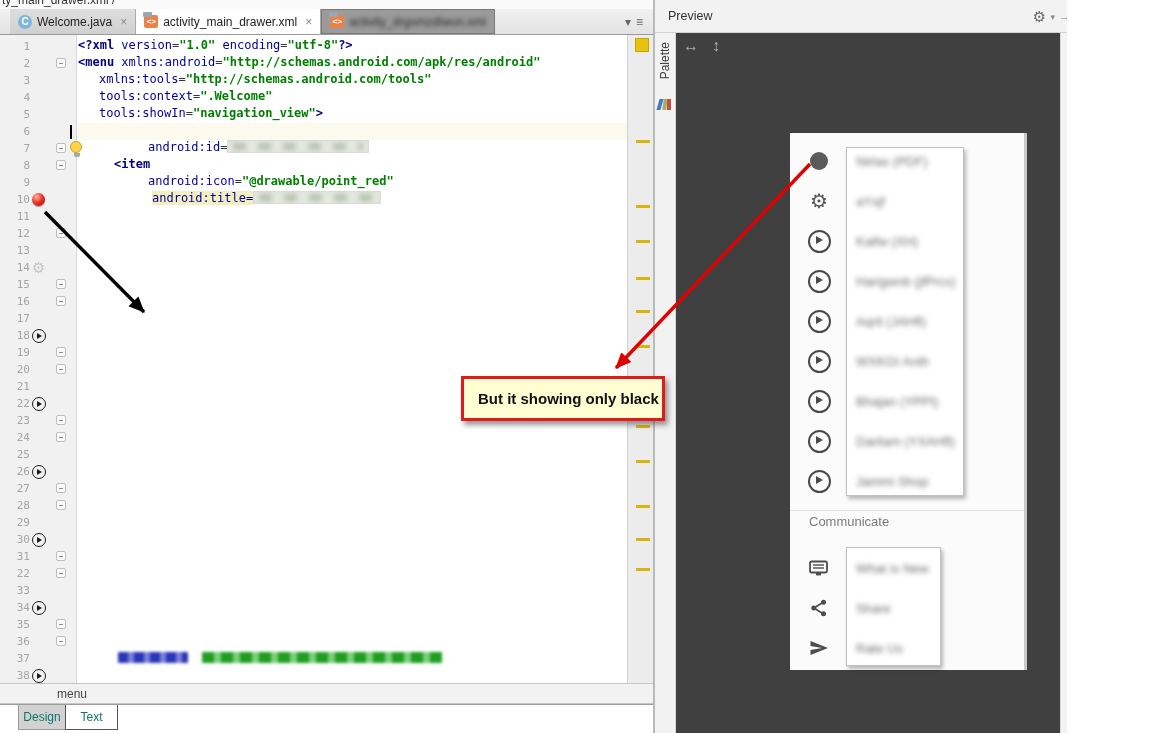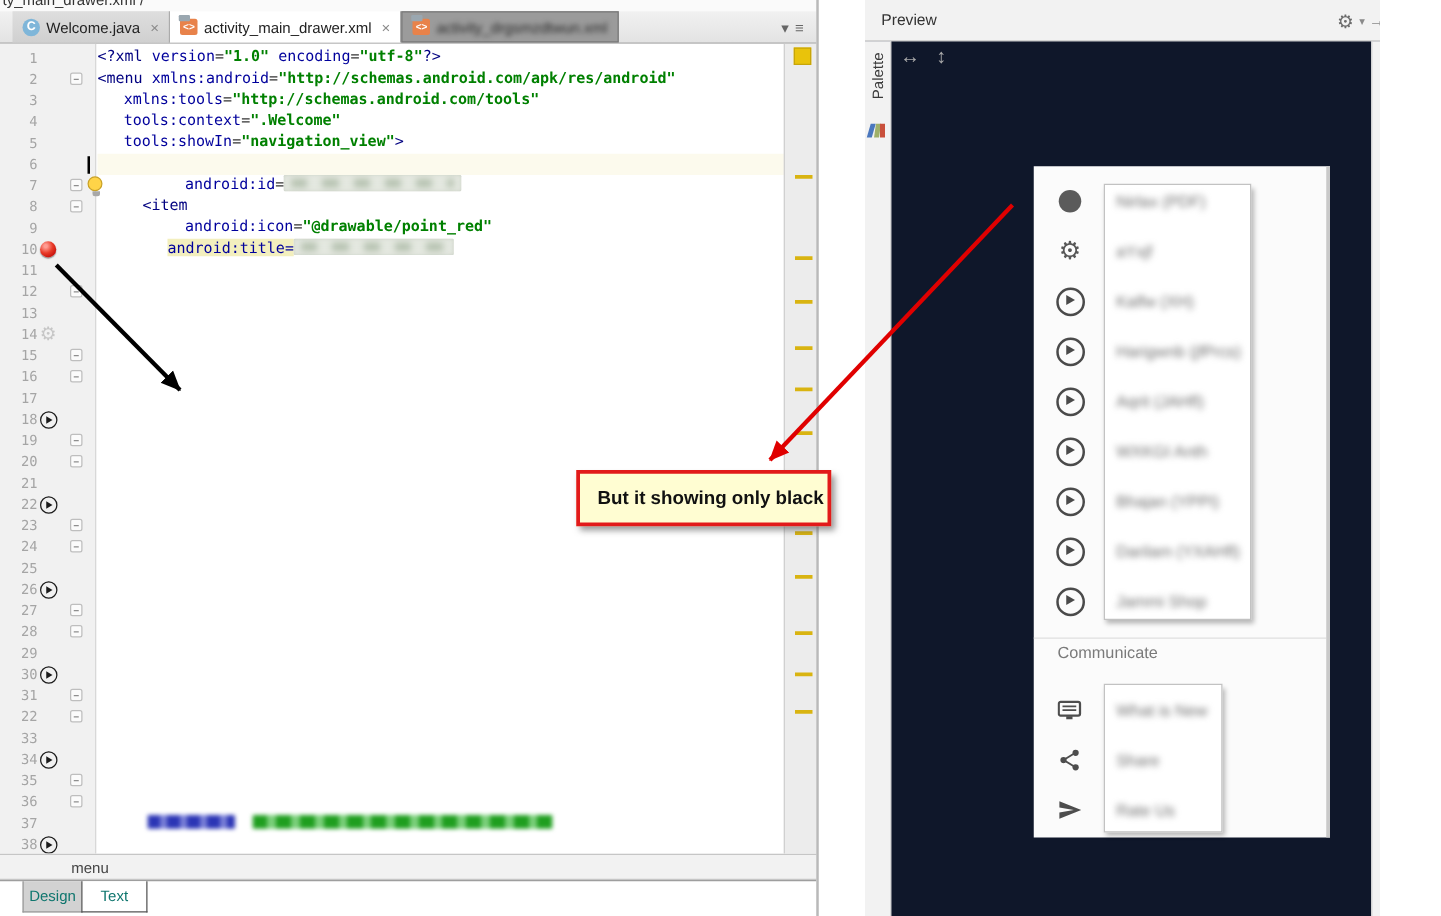--- a/index.html
+++ b/index.html
@@ -26,21 +26,21 @@
   
   .editor{position:absolute;left:0;top:35px;width:653px;height:648px;background:#fff;overflow:hidden}
   .gutter{position:absolute;left:0;top:0;width:77px;height:100%;background:#F1F1F1;border-right:1px solid #D8D8D8;box-sizing:border-box;padding-top:3px}
   .g-row{position:relative;height:17px}
   .lnum{position:absolute;left:0;width:30px;text-align:right;font:11px "DejaVu Sans Mono",monospace;color:#A5A5A5;line-height:17px}
   .g-ic{position:absolute;left:31px;top:1px;width:15px;height:15px;display:flex;align-items:center;justify-content:center}
   .fold{position:absolute;left:56px;top:3px;width:10px;height:10px;border:1px solid #BEBEBE;background:#FBFBFB;border-radius:2px;box-sizing:border-box}
   .fold::after{content:"";position:absolute;left:2px;top:3.5px;width:4px;height:1px;background:#8f8f8f}
   .code{position:absolute;left:78px;top:0;width:551px;height:100%;padding-top:3px}
   .c-row{position:relative;height:17px;line-height:17px;font:12px "DejaVu Sans Mono",monospace;white-space:pre;color:#000}
-  .tk.tag{color:#000080;font-weight:normal}
+  .tk.tag{color:#000080;font-weight:bold}
   .tk.attr{color:#00009C}
   .tk.eq{color:#333}
   .tk.val{color:#008000;font-weight:bold}
   .tk.hl{background:#F3EFBE}
   .blur-box{display:inline-block;height:13px;vertical-align:-2px;border-radius:1px;position:relative;overflow:hidden}
   .blur-val{background:#E4E8E0;box-shadow:inset 0 0 3px #C9CFC4}
   .blur-val::after{content:"";position:absolute;left:6px;right:6px;top:3px;bottom:3px;background:repeating-linear-gradient(90deg,#B6C2B0 0 13px,#E4E8E0 13px 25px);filter:blur(2.4px)}
   .blur-code-blue{height:11px;background:repeating-linear-gradient(90deg,#2B35B5 0 10px,#7A80D8 10px 16px);filter:blur(1.7px)}
   .blur-code-green{height:11px;background:repeating-linear-gradient(90deg,#1F9E1F 0 12px,#7ACF7A 12px 19px);filter:blur(1.7px)}
   .caret-line{background:#FCFAED}
@@ -59,21 +59,21 @@
   
   .crumb-bar{position:absolute;left:0;top:683px;width:653px;height:21px;background:#F2F2F2;border-top:1px solid #C6C6C6;border-bottom:1px solid #C6C6C6;box-sizing:border-box;display:flex;align-items:center;padding-left:57px;font-size:12px;color:#444}
   .bottom-bar{position:absolute;left:0;top:704px;width:653px;height:29px;background:#FFF;border-top:1px solid #9E9E9E;box-sizing:border-box}
   .btab{position:absolute;top:0;height:25px;display:flex;align-items:center;justify-content:center;font-size:12px;border:1px solid #9A9A9A;border-top:none;box-sizing:border-box;color:#0f766e}
   .btab.design{left:18px;width:48px;background:#D2D2D2}
   .btab.textt{left:65px;width:53px;background:#FFF;border-color:#555}
 
   .v-divider{position:absolute;left:653px;top:0;width:2px;height:733px;background:#B9B9B9}
 
   
-  .preview{position:absolute;left:692px;top:0;width:412px;height:733px;background:#0f172a;overflow:hidden}
+  .preview{position:absolute;left:655px;top:0;width:412px;height:733px;background:#404040;overflow:hidden}
   .p-header{position:absolute;left:0;top:0;width:100%;height:33px;background:#F2F2F2;border-bottom:1px solid #D2D2D2;box-sizing:border-box}
   .p-title{position:absolute;left:13px;top:9px;font-size:12.5px;color:#333}
   .p-gear{position:absolute;right:21px;top:8px;color:#6b6b6b;font-size:15px}
   .p-gear-caret{position:absolute;right:12px;top:12px;color:#8a8a8a;font-size:9px}
   .p-hide{position:absolute;right:-4px;top:9px;color:#8a8a8a;font-size:13px}
   .palette-strip{position:absolute;left:0;top:33px;width:21px;height:700px;background:#F2F2F2;border-right:1px solid #D8D8D8;box-sizing:border-box}
   .palette-label{position:absolute;top:9px;left:3px;writing-mode:vertical-rl;transform:rotate(180deg);font-size:12px;color:#3a3a3a}
   .palette-icon{position:absolute;top:64px;left:2px;width:16px;height:14px}
   .palette-icon i{position:absolute;width:4px;height:11px;top:2px}
   .palette-icon .pb1{left:1px;background:#4A77BE;transform:skewX(-16deg)}
@@ -299,21 +299,21 @@
     <div class="code" id="code">
         <div class="c-row"><span class="tk tag">&lt;?xml </span><span class="tk attr">version</span><span class="tk eq">=</span><span class="tk val">"1.0"</span><span class="tk pl"> </span><span class="tk attr">encoding</span><span class="tk eq">=</span><span class="tk val">"utf-8"</span><span class="tk tag">?&gt;</span></div>
         <div class="c-row"><span class="tk tag">&lt;menu </span><span class="tk attr">xmlns:android</span><span class="tk eq">=</span><span class="tk val">"http://schemas.android.com/apk/res/android"</span></div>
         <div class="c-row" style="padding-left: 21px;"><span class="tk attr">xmlns:tools</span><span class="tk eq">=</span><span class="tk val">"http://schemas.android.com/tools"</span></div>
         <div class="c-row" style="padding-left: 21px;"><span class="tk attr">tools:context</span><span class="tk eq">=</span><span class="tk val">".Welcome"</span></div>
         <div class="c-row" style="padding-left: 21px;"><span class="tk attr">tools:showIn</span><span class="tk eq">=</span><span class="tk val">"navigation_view"</span><span class="tk tag">&gt;</span></div>
         <div class="c-row caret-line"><span class="caret"></span></div>
         <div class="c-row" style="padding-left: 70px;"><span class="tk attr">android:id</span><span class="tk eq">=</span><span class="tk blur-val blur-box" style="width: 142px;"></span></div>
         <div class="c-row" style="padding-left: 36px;"><span class="tk tag">&lt;item</span></div>
         <div class="c-row" style="padding-left: 70px;"><span class="tk attr">android:icon</span><span class="tk eq">=</span><span class="tk val">"@drawable/point_red"</span></div>
-        <div class="c-row" style="padding-left: 56px;"><span class="tk attr hl">android:title=</span><span class="tk blur-val blur-box" style="width: 128px;"></span></div>
+        <div class="c-row" style="padding-left: 56px; margin-left: 18px;"><span class="tk attr hl">android:title=</span><span class="tk blur-val blur-box" style="width: 128px;"></span></div>
         <div class="c-row"></div>
         <div class="c-row"></div>
         <div class="c-row"></div>
         <div class="c-row"></div>
         <div class="c-row"></div>
         <div class="c-row"></div>
         <div class="c-row"></div>
         <div class="c-row"></div>
         <div class="c-row"></div>
         <div class="c-row"></div>

